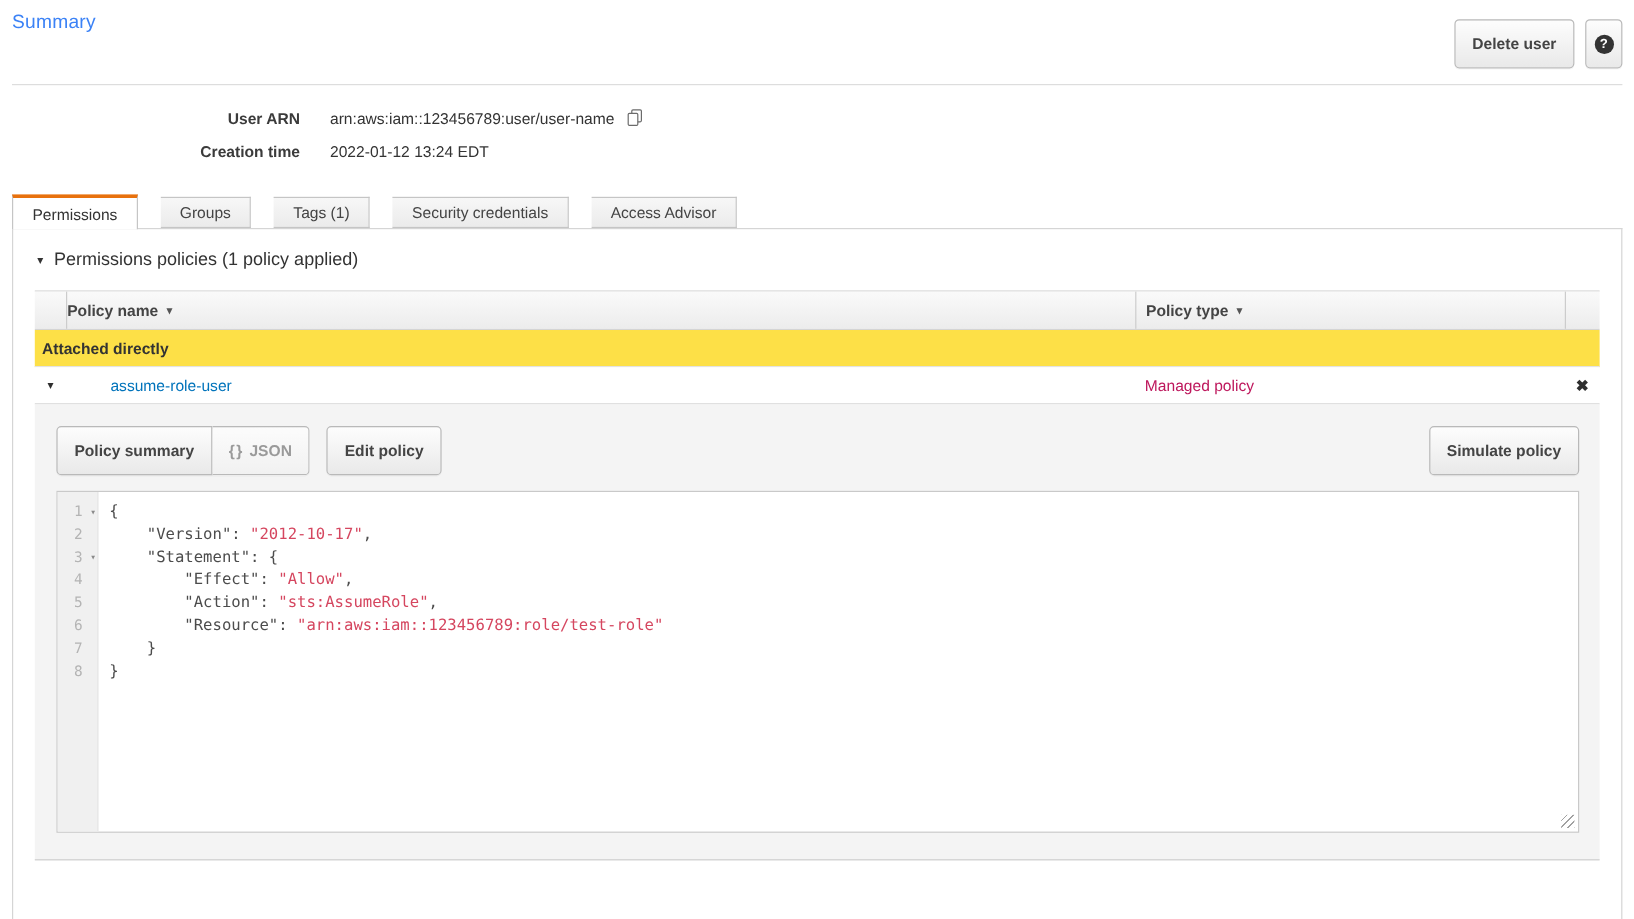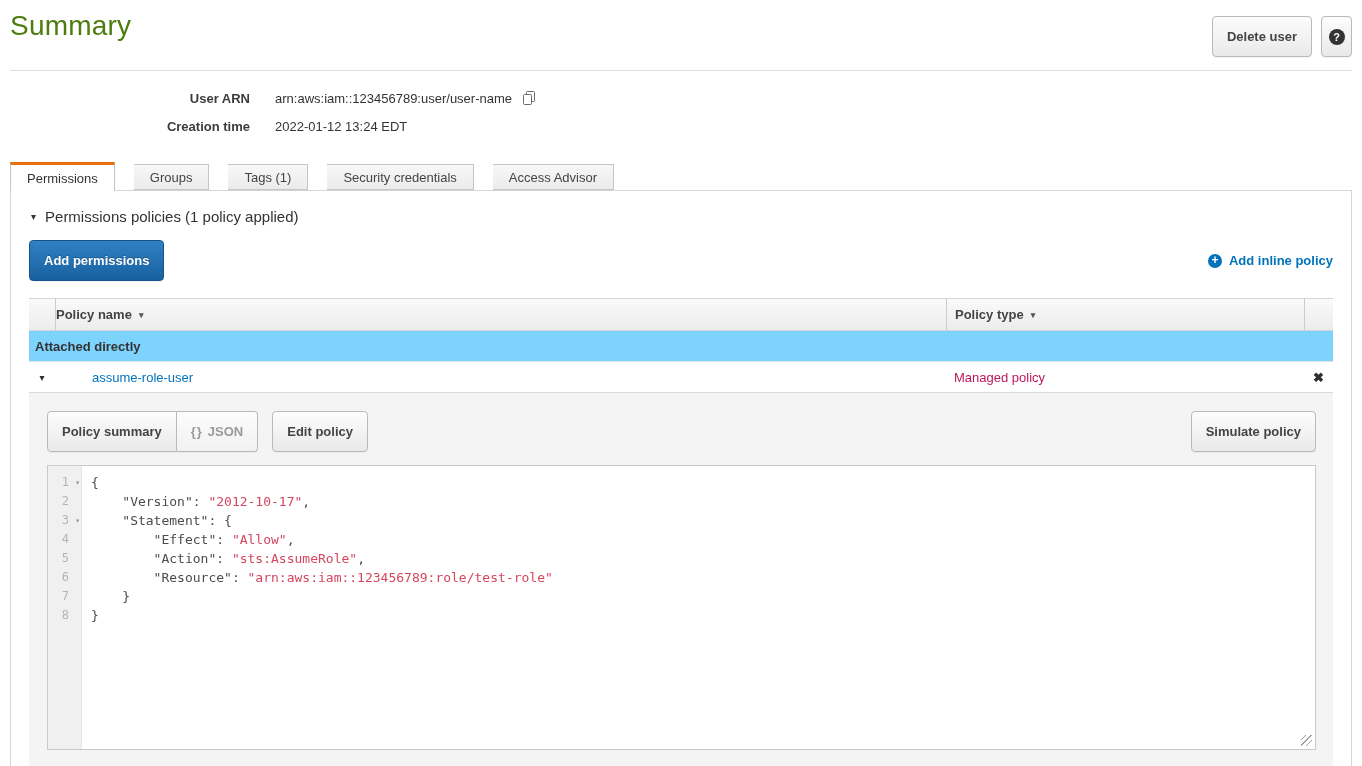--- a/index.html
+++ b/index.html
@@ -2,21 +2,21 @@
 <html><head>
 <meta charset="utf-8">
 <style>
   * { box-sizing: border-box; margin: 0; padding: 0; }
   html, body { width: 1362px; height: 766px; overflow: hidden; background: #fff;
     font-family: "Liberation Sans", sans-serif; font-size: 13px; color: #333; }
 
   
   .page-header { display: flex; justify-content: space-between; align-items: flex-start;
     padding: 10px 10px 0 10px; }
-  .page-title { font-size: 28px; font-weight: 400; color: #4d7c0f; letter-spacing: .2px; }
+  .page-title { font-size: 16px; font-weight: 400; color: #3b82f6; letter-spacing: .2px; }
   .header-actions { display: flex; gap: 9px; padding-top: 6px; }
 
   .btn { display: inline-flex; align-items: center; justify-content: center;
     height: 41px; padding: 0 14px; font-size: 13px; font-weight: bold; color: #444;
     background: linear-gradient(#fdfdfd, #e9e9e9); border: 1px solid #b9b9b9;
     border-radius: 4px; box-shadow: 0 1px 0 rgba(0,0,0,.04); cursor: pointer;
     font-family: "Liberation Sans", sans-serif; white-space: nowrap; }
   .btn-help { width: 31px; padding: 0; }
   .help-circle { width: 16px; height: 16px; border-radius: 50%; background: #333;
     color: #fff; font-size: 11px; font-weight: bold; display: inline-flex;
@@ -66,21 +66,21 @@
   .thead { display: flex; height: 32px; background: linear-gradient(#fafafa, #ececec);
     border-bottom: 1px solid #d4d4d4; align-items: stretch; }
   .th { display: flex; align-items: center; font-weight: bold; color: #444; }
   .th-expander { width: 26px; }
   .th-name { flex: 1; border-left: 1px solid #ccc; gap: 7px; }
   .th-type { width: 358px; padding-left: 8px; border-left: 1px solid #ccc; gap: 7px; }
   .th-last { width: 29px; border-left: 1px solid #ccc; }
   .sort-caret { font-size: 9px; color: #555; }
 
   .group-row { height: 31px; display: flex; align-items: center; padding-left: 6px;
-    background: #7dd3fc; font-weight: bold; color: #333; border-bottom: 1px solid #e3e3e3; }
+    background: #fde047; font-weight: bold; color: #333; border-bottom: 1px solid #e3e3e3; }
 
   .policy-row { display: flex; height: 31px; align-items: center; background: #fff;
     border-bottom: 1px solid #d9d9d9; }
   .cell-expander { width: 26px; display: flex; justify-content: center; cursor: pointer;
     font-size: 10px; color: #2e2e2e; }
   .cell-name { flex: 1; padding-left: 37px; }
   .cell-name a { color: #0073bb; text-decoration: none; cursor: pointer; }
   .cell-type { width: 358px; padding-left: 8px; color: #be185d; }
   .cell-remove { width: 29px; display: flex; justify-content: center; }
   .remove-x { font-size: 13px; color: #2e2e2e; cursor: pointer; font-weight: bold; }
@@ -159,27 +159,20 @@
   <div class="tab">Access Advisor</div>
 </nav>
 
 <div class="tab-panel">
 
   <div class="section-header">
     <span class="collapse-caret">▾</span>
     <span>Permissions policies (1 policy applied)</span>
   </div>
 
-  <div class="actions-row">
-    <button class="btn btn-primary">Add permissions</button>
-    <a class="inline-policy-link">
-      <span class="plus-circle">+</span>
-      <span>Add inline policy</span>
-    </a>
-  </div>
 
   <div class="policy-table">
     <div class="thead">
       <div class="th th-expander"></div>
       <div class="th th-name">
         <span>Policy name</span>
         <span class="sort-caret">▾</span>
       </div>
       <div class="th th-type">
         <span>Policy type</span>

